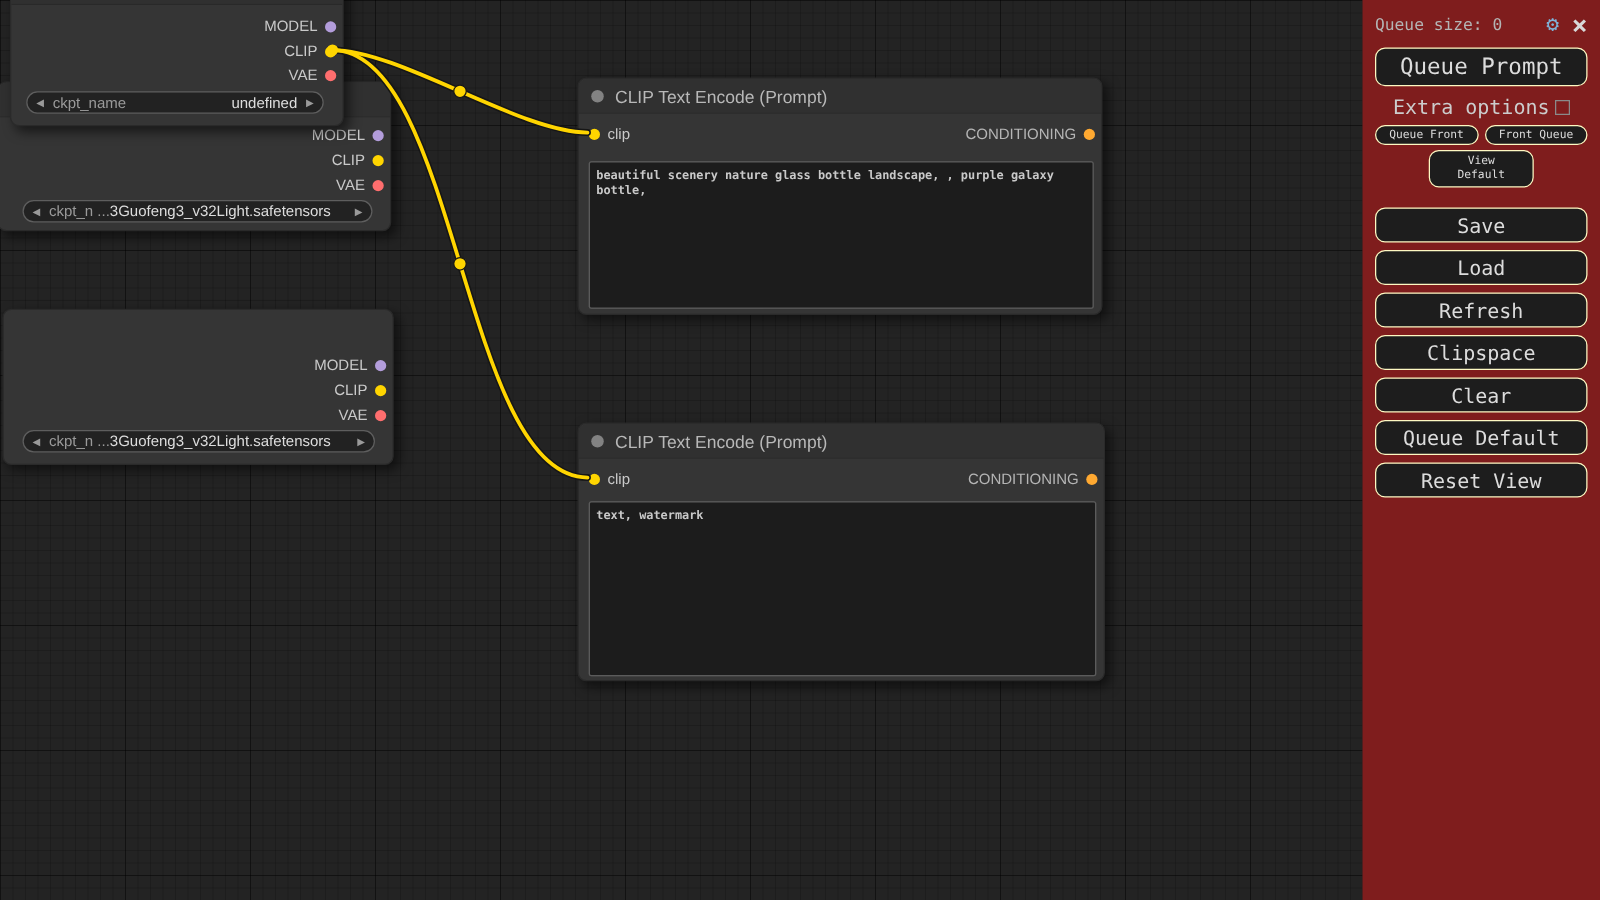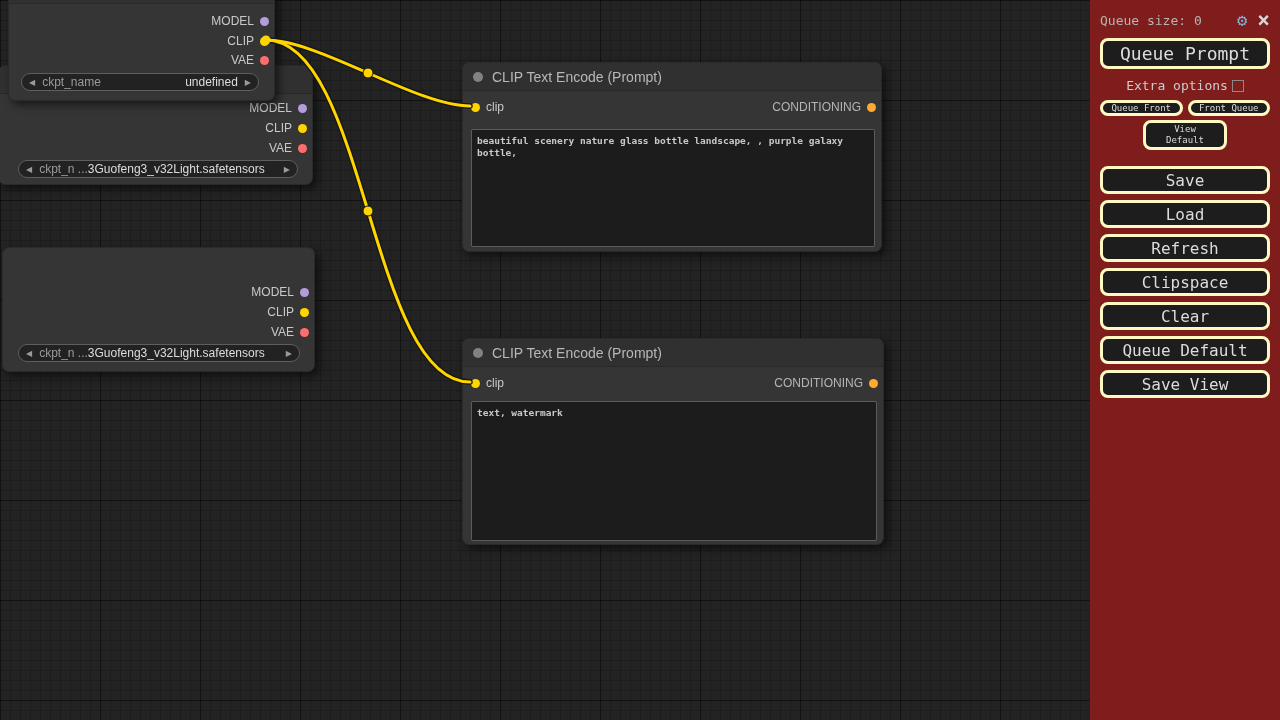--- a/index.html
+++ b/index.html
@@ -69,26 +69,26 @@
     background:#7f1d1d; z-index:10; padding:0 10px;
     font-family:"DejaVu Sans Mono", monospace;
   }
   .queue-row { margin-top:10px; height:20px; display:flex; align-items:center; }
   .queue-size-text { color:#b4b4b4; font-size:13px; flex:1; }
   .gear { color:#7fb2d8; font-size:17px; margin-right:10px; cursor:pointer; }
   .close-x { color:#d8d8d8; font-size:21px; font-weight:bold; line-height:18px; cursor:pointer; }
 
   .btn {
     display:flex; align-items:center; justify-content:center;
-    background:#1d1d1d; border:3px solid #fef9c3; border-radius:8px;
+    background:#1d1d1d; border:1px solid #fef9c3; border-radius:8px;
     color:#dcdcdc; cursor:pointer; font-family:"DejaVu Sans Mono", monospace;
   }
   #queue-prompt-btn { margin-top:8px; height:31px; width:170px; font-size:18px; }
   .extra-row { margin-top:9px; height:15px; display:flex; align-items:center; justify-content:center; }
-  .extra-label { color:#cccccc; font-size:13px; }
+  .extra-label { color:#cccccc; font-size:16px; }
   .extra-check {
     appearance:none; -webkit-appearance:none; width:12px; height:12px;
     border:1px solid #8a8a8a; background:transparent; margin-left:4px; cursor:pointer;
   }
   .small-row { margin-top:7px; display:flex; gap:5px; }
   .btn-small { height:16px; font-size:9px; flex:1; border-radius:8px; }
   .btn-history { margin:4px auto 0 auto; width:84px; height:30px; font-size:9px; line-height:11px; text-align:center; white-space:pre-line; }
   .btn-main { height:28px; width:170px; font-size:16px; margin-top:6px; }
   #save-btn { margin-top:16px; }
 </style>
@@ -227,14 +227,14 @@
 
   <div class="btn btn-history">View
 Default</div>
 
   <div class="btn btn-main" id="save-btn">Save</div>
   <div class="btn btn-main">Load</div>
   <div class="btn btn-main">Refresh</div>
   <div class="btn btn-main">Clipspace</div>
   <div class="btn btn-main">Clear</div>
   <div class="btn btn-main">Queue Default</div>
-  <div class="btn btn-main">Save View</div>
+  <div class="btn btn-main">Reset View</div>
 </div>
 
 </body></html>

